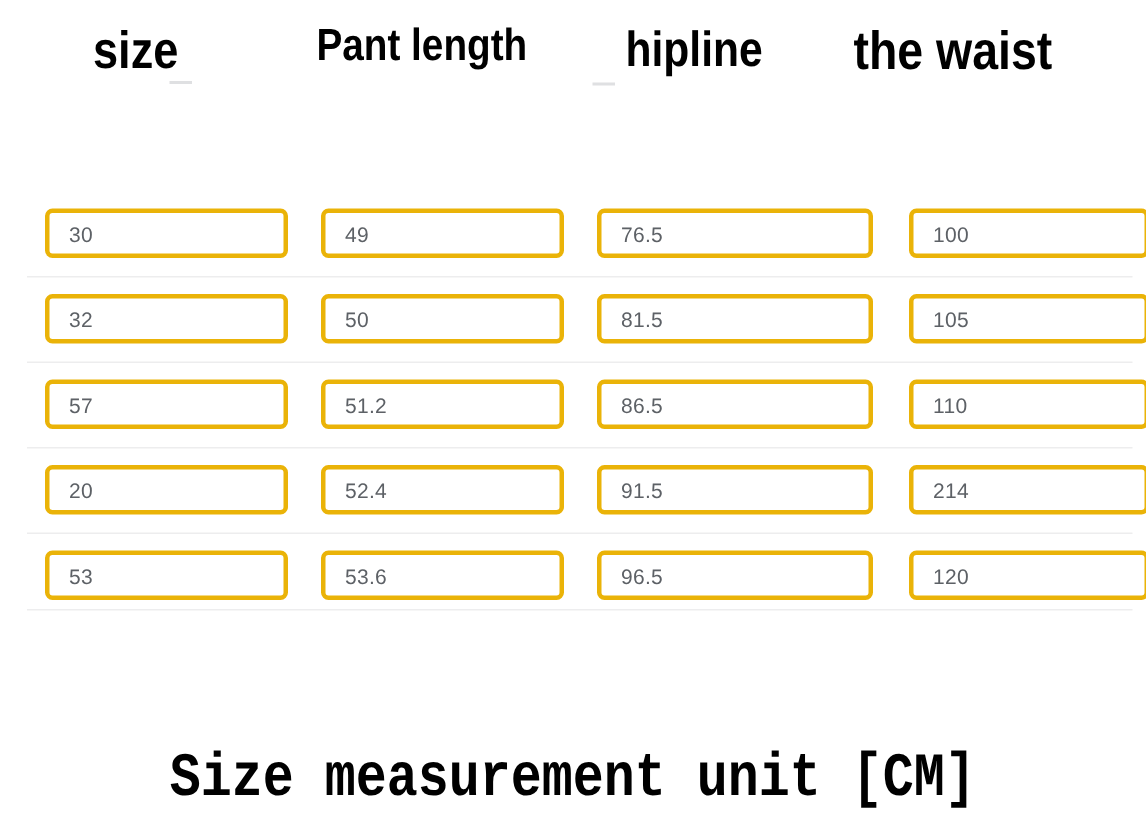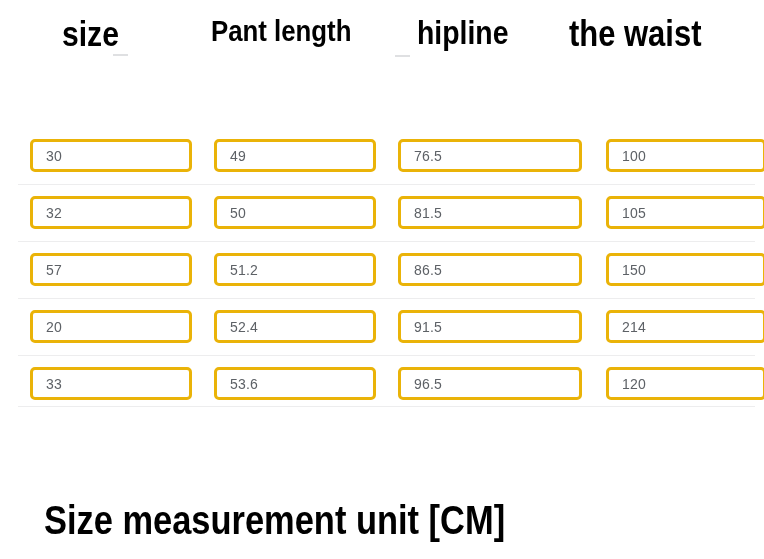--- a/index.html
+++ b/index.html
@@ -91,23 +91,23 @@
     letter-spacing: 0.2px;
     line-height: 1;
   }
 
   
   .footer-caption {
     position: absolute;
     left: 0;
     top: 498px;
     width: 764px;
-    text-align: left;
+    text-align: center;
     color: #000000;
-    font-family: Liberation Sans, sans-serif;
+    font-family: Liberation Mono, monospace;
     font-weight: 700;
     font-size: 41px;
     line-height: 1.1;
     white-space: nowrap;
   }
   .footer-caption span {
     display: inline-block;
     transform: scaleX(0.84);
   }
 </style>
@@ -161,21 +161,21 @@
     <div class="cell c1">
       <span class="cell-value">57</span>
     </div>
     <div class="cell c2">
       <span class="cell-value">51.2</span>
     </div>
     <div class="cell c3">
       <span class="cell-value">86.5</span>
     </div>
     <div class="cell c4">
-      <span class="cell-value">150</span>
+      <span class="cell-value">110</span>
     </div>
     <div class="row-divider" style="top:56px"></div>
   </div>
 
   <div class="row">
     <div class="cell c1">
       <span class="cell-value">20</span>
     </div>
     <div class="cell c2">
       <span class="cell-value">52.4</span>
@@ -184,21 +184,21 @@
       <span class="cell-value">91.5</span>
     </div>
     <div class="cell c4">
       <span class="cell-value">214</span>
     </div>
     <div class="row-divider" style="top:56px"></div>
   </div>
 
   <div class="row">
     <div class="cell c1">
-      <span class="cell-value">33</span>
+      <span class="cell-value">53</span>
     </div>
     <div class="cell c2">
       <span class="cell-value">53.6</span>
     </div>
     <div class="cell c3">
       <span class="cell-value">96.5</span>
     </div>
     <div class="cell c4">
       <span class="cell-value">120</span>
     </div>

